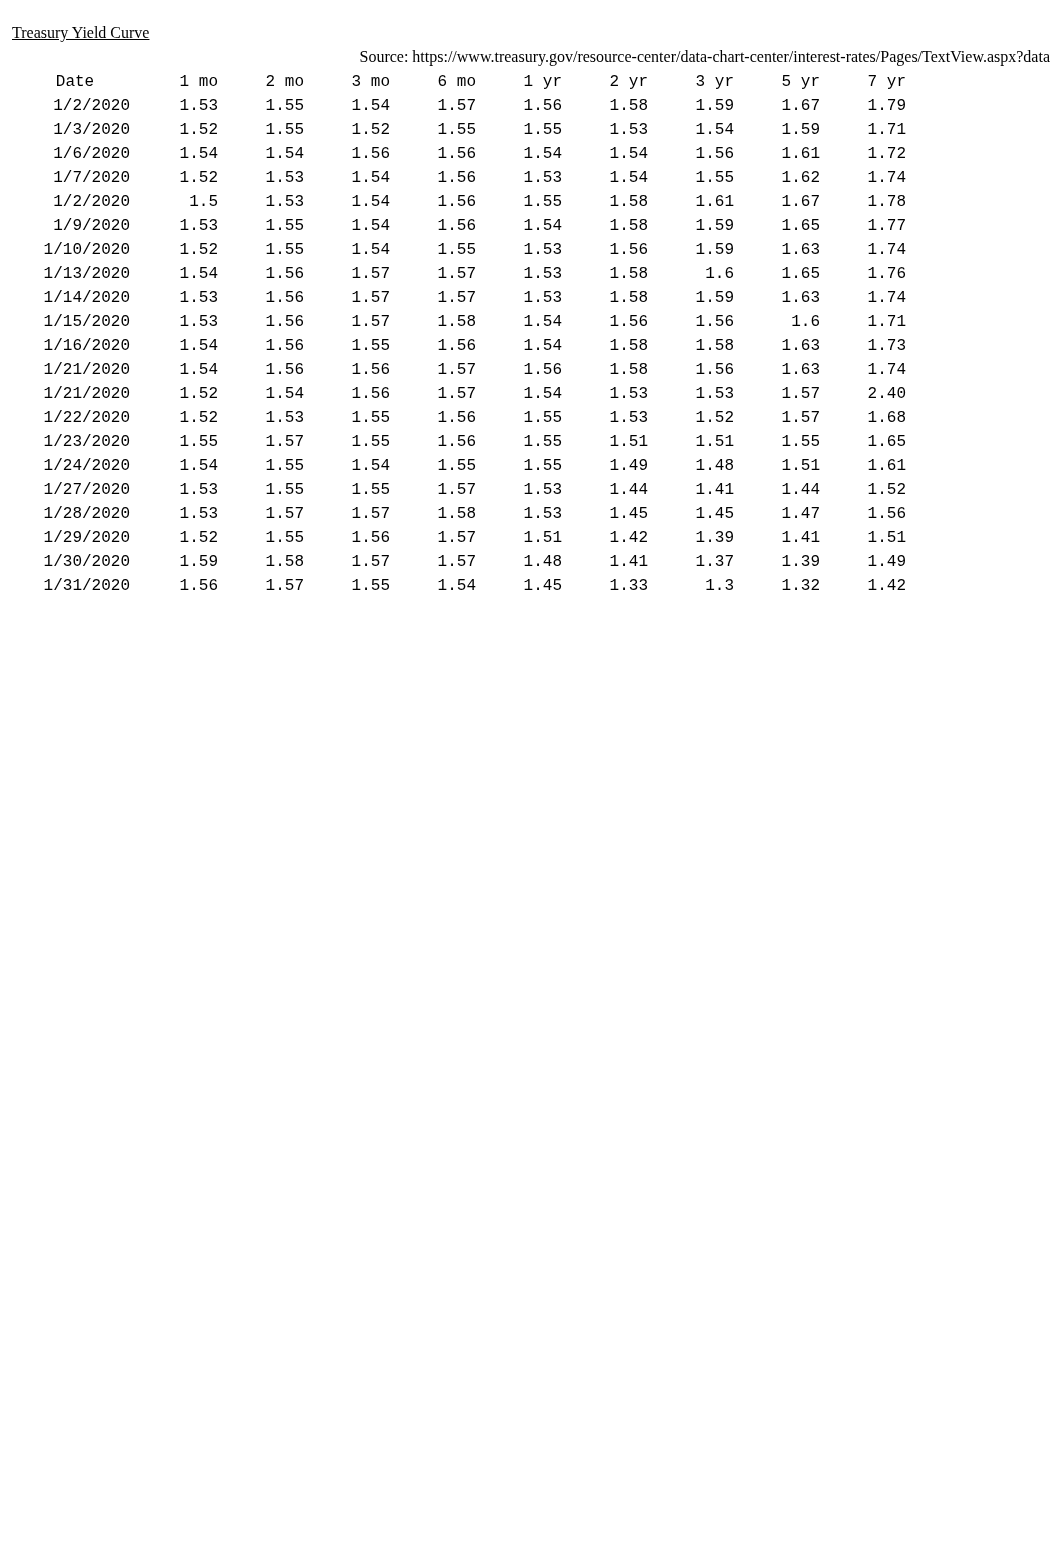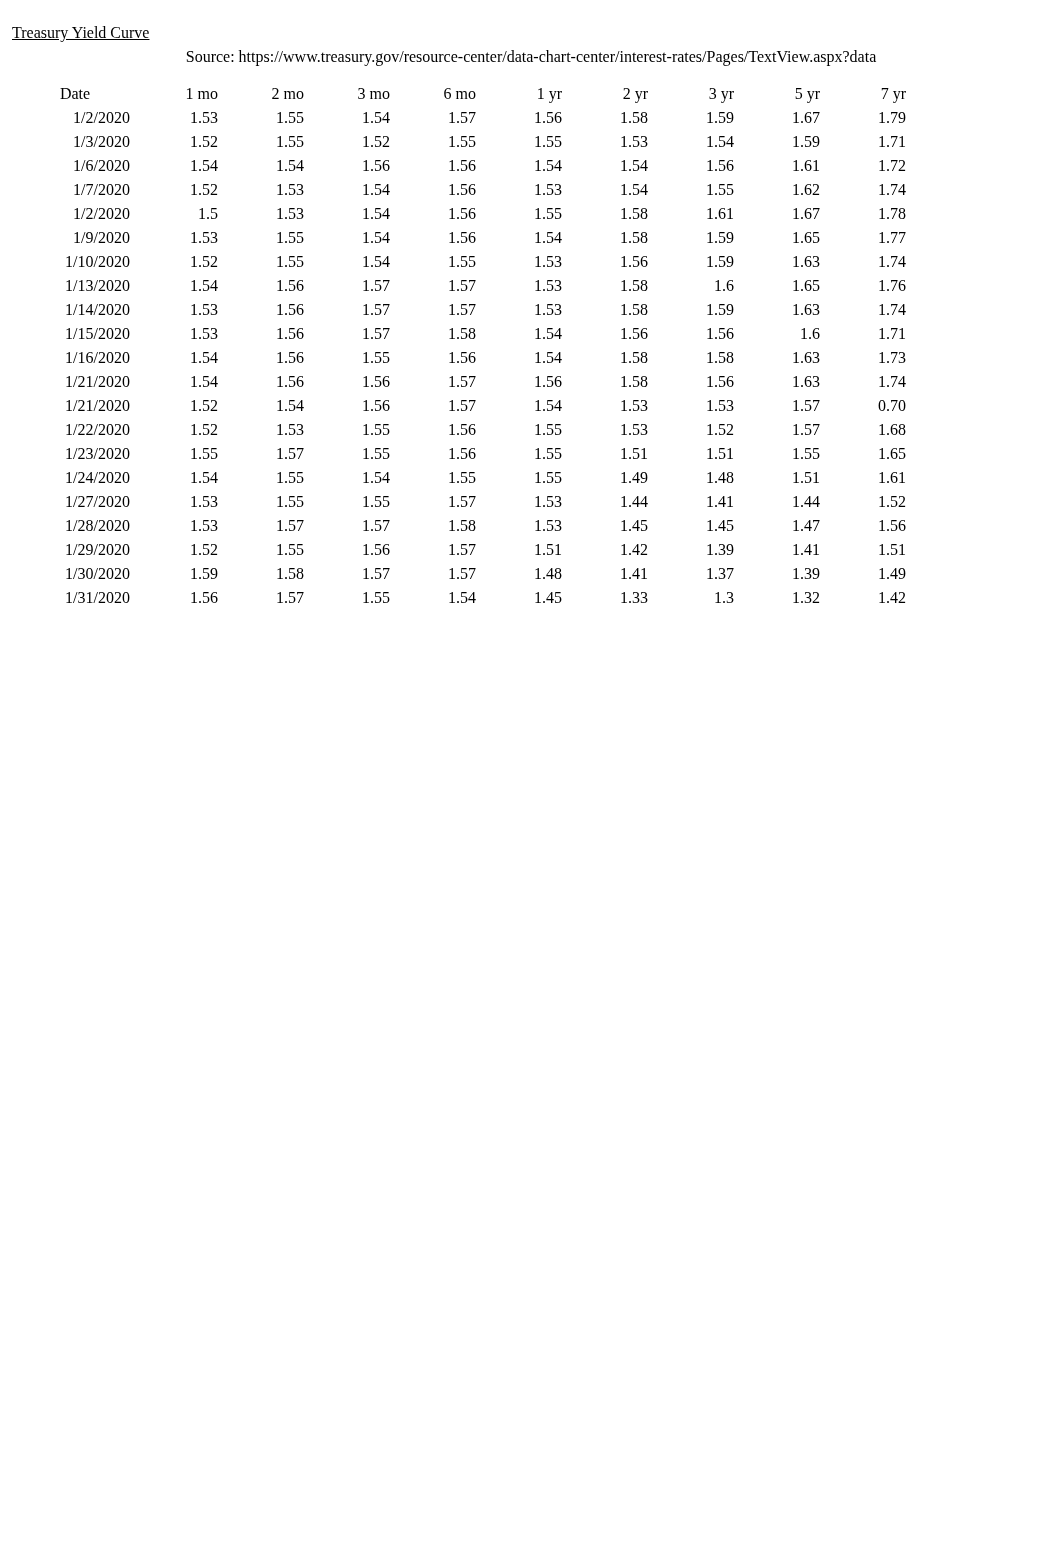--- a/index.html
+++ b/index.html
@@ -9,26 +9,27 @@
       background: #fff;
       margin: 0;
       padding: 20px 10px;
     }
     .title {
       text-align: left;
       padding: 4px 2px;
       text-decoration: underline;
     }
     .source {
-      text-align: center;
+      text-align: right;
       padding: 2px;
     }
     table {
       border-collapse: collapse;
-      margin-top: 14px;
+      margin-top: 2px;
+      font-family: Liberation Mono, monospace;
     }
     th, td {
       font-weight: normal;
       padding: 3px 8px;
       text-align: right;
       white-space: nowrap;
     }
     th {
       text-align: right;
     }
@@ -217,21 +218,21 @@
       <tr>
         <td class="date-col date-cell">1/21/2020</td>
         <td class="col">1.52</td>
         <td class="col">1.54</td>
         <td class="col">1.56</td>
         <td class="col">1.57</td>
         <td class="col">1.54</td>
         <td class="col">1.53</td>
         <td class="col">1.53</td>
         <td class="col">1.57</td>
-        <td class="col">0.70</td>
+        <td class="col">2.40</td>
       </tr>
       <tr>
         <td class="date-col date-cell">1/22/2020</td>
         <td class="col">1.52</td>
         <td class="col">1.53</td>
         <td class="col">1.55</td>
         <td class="col">1.56</td>
         <td class="col">1.55</td>
         <td class="col">1.53</td>
         <td class="col">1.52</td>

